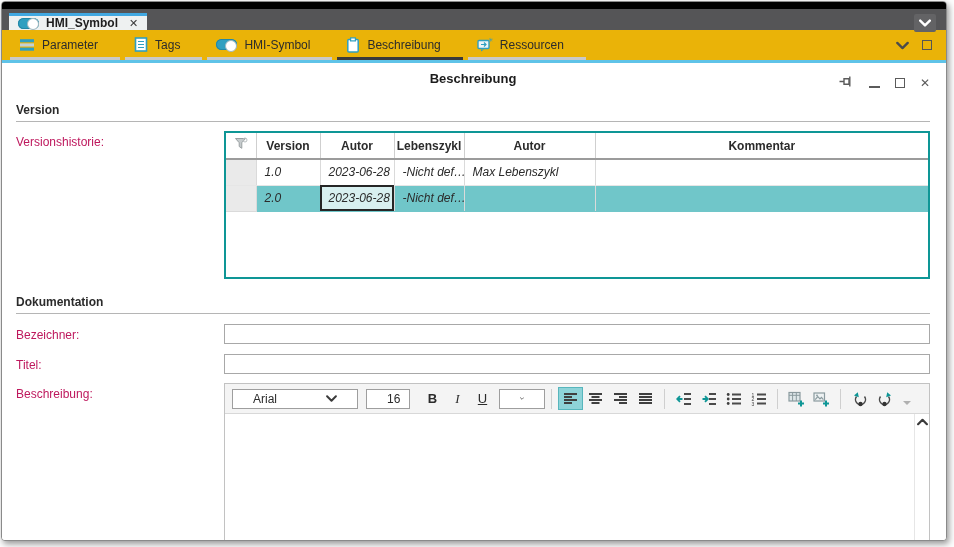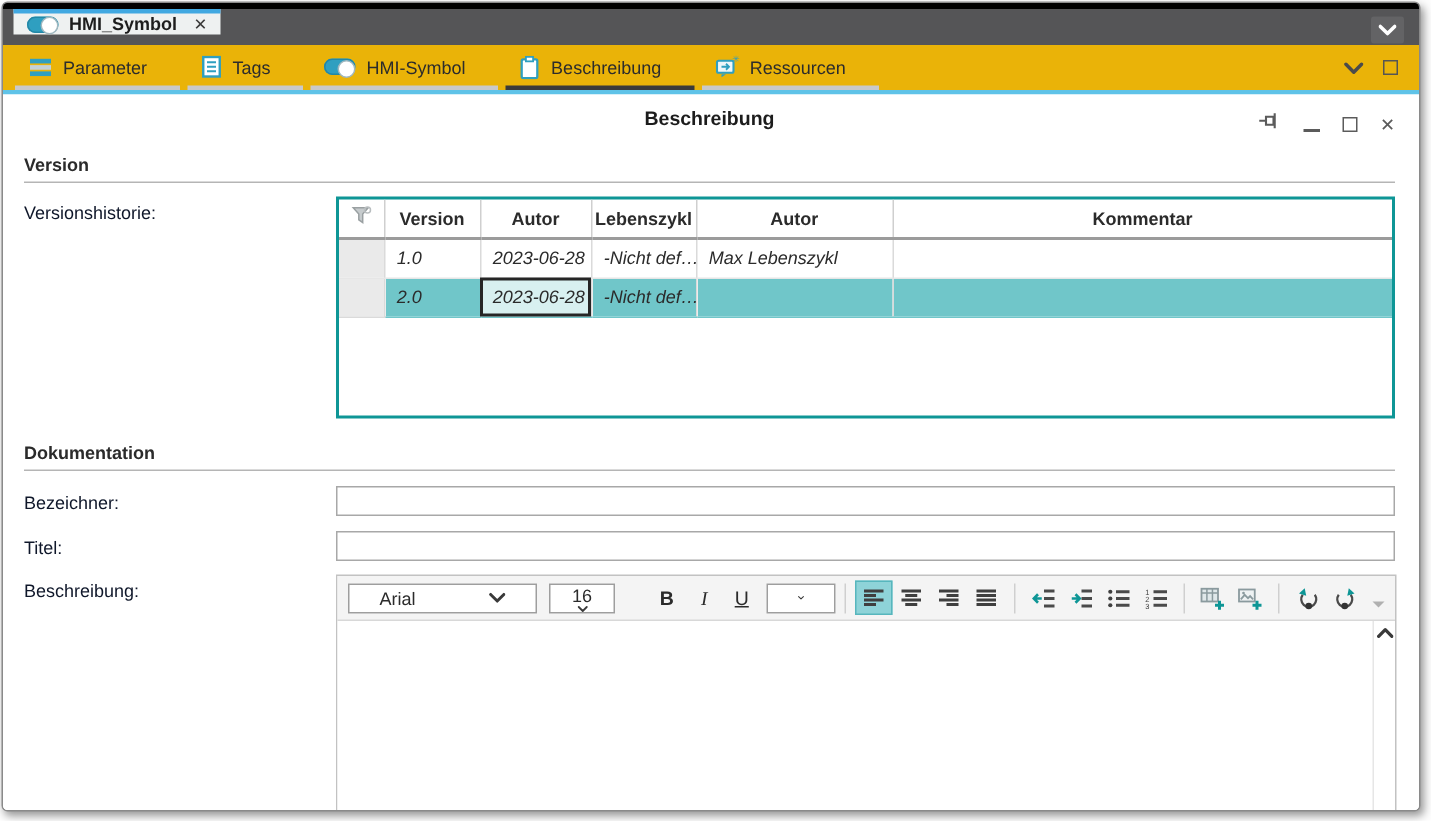--- a/index.html
+++ b/index.html
@@ -4,21 +4,21 @@
 <style>
   * { margin:0; padding:0; box-sizing:border-box; }
   html,body { width:954px; height:547px; background:#fdfdfd; font-family:"Liberation Sans",sans-serif; overflow:hidden; }
   .window {
     position:absolute; left:1px; top:1px; width:946px; height:540px;
     background:#fff; border:1px solid #8a8a8a; border-radius:4px;
     box-shadow:2px 3px 6px rgba(0,0,0,.40); overflow:hidden;
     display:flex; flex-direction:column;
   }
   
-  .titlebar { height:28px; background:#555557; border-top:4px solid #000000; display:flex; align-items:flex-start; position:relative; flex:none; }
+  .titlebar { height:28px; background:#555557; border-top:7px solid #000000; display:flex; align-items:flex-end; position:relative; flex:none; }
   .doc-tab { margin-left:7px; display:flex; align-items:center; gap:7px; padding:0 9px;
     background:#eef1f1; border-top:3px solid #41a8e1; }
   .doc-tab .tab-label { font-size:12px; font-weight:bold; color:#1d1d1d; }
   .doc-tab .tab-close { font-size:11px; color:#3a3a3a; margin-left:4px; cursor:default; }
   .pill { width:21px; height:11px; background:#2f9fc0; border-radius:6px; position:relative; box-shadow:inset 0 0 0 1px #2387a6; }
   .pill::after { content:""; position:absolute; right:0.5px; top:0.5px; width:10px; height:10px; background:#fff; border:1px solid #9fb7bf; border-radius:50%; }
   .titlebar-chevron { position:absolute; right:10px; top:5px; width:22px; height:18px; display:flex; align-items:center; justify-content:center; background:#636365; border-radius:2px; color:#fff; }
   
   .subtabbar { height:30px; background:#eab308; display:flex; align-items:stretch; padding:0 8px; flex:none; }
   .subtab { display:flex; align-items:center; gap:7px; padding:0 22px 0 9px; margin:2px 5px 0 0;
@@ -33,21 +33,21 @@
   .panel { flex:1; background:#fff; position:relative; padding:6px 16px 0 14px; overflow:hidden; }
   .panel-title { text-align:center; font-size:13px; font-weight:bold; color:#1c1c1c; height:20px; line-height:20px; }
   .panel-controls { position:absolute; top:11px; right:16px; display:flex; align-items:center; gap:15px; color:#5b5b5b; }
   .pc-min { width:11px; height:2px; background:#5b5b5b; margin-top:8px; }
   .pc-max { width:10px; height:10px; border:1.5px solid #5b5b5b; }
   .pc-close { font-size:12px; color:#5b5b5b; line-height:12px; }
   .section-heading { font-size:12px; font-weight:bold; color:#2b2b2b; padding-bottom:4px; border-bottom:1px solid #b5b5b5; }
   .heading-version { margin-top:14px; }
   .heading-dok { margin-top:16px; }
   .form-row { display:flex; align-items:flex-start; }
-  .form-label { width:208px; flex:none; font-size:12px; color:#0f172a; padding-top:4px; }
+  .form-label { width:208px; flex:none; font-size:12px; color:#be185d; padding-top:4px; }
   
   .vrow { margin-top:9px; }
   .vh-wrap { flex:1; height:148px; border:2px solid #0e9696; background:#fff; overflow:hidden; }
   table.vh { width:100%; border-collapse:collapse; table-layout:fixed; font-size:12px; color:#2b2b2b; }
   table.vh th { height:26px; font-weight:bold; text-align:center; background:#fff;
     border-bottom:2px solid #9b9b9b; border-right:1px solid #cfcfcf; overflow:hidden; white-space:nowrap; }
   table.vh td { height:26px; border-right:1px solid #dadada; border-bottom:1px solid #e6e6e6;
     overflow:hidden; white-space:nowrap; padding:0 8px;font-style:italic; }
   table.vh th:last-child, table.vh td:last-child { border-right:none; }
   td.ind, th.filter-cell { background:#eaeaea; border-right:1px solid #c9c9c9; padding:0; }
@@ -59,21 +59,21 @@
   td.placeholder { font-style:italic; color:#9b9b9b; }
   
   .field-row { margin-top:10px; }
   .field-row input { flex:1; height:20px; border:1px solid #a8a8a8; background:#fff; font-size:12px; padding:0 5px; font-family:"Liberation Sans",sans-serif; }
   
   .editor-row { margin-top:9px; }
   .editor { flex:1; height:158px; border:1px solid #c2c2c2; display:flex; flex-direction:column; background:#fff; }
   .toolbar { height:30px; flex:none; background:#f4f4f4; border-bottom:1px solid #d8d8d8; display:flex; align-items:center; padding:0 7px; }
   .dd { display:flex; align-items:center; justify-content:space-between; background:#fff; border:1px solid #9e9e9e; height:20px; font-size:12px; color:#2b2b2b; padding:0 20px; cursor:default; }
   .dd-font { width:126px; margin-right:8px; }
-  .dd-size { width:44px; margin-right:22px;flex-direction:column; }
+  .dd-size { width:44px; margin-right:10px; }
   .dd-color { width:46px; margin-left:4px; }
   .tbtn { width:25px; height:23px; display:flex; align-items:center; justify-content:center; border:1px solid transparent; cursor:default; }
   .tbtn.active { background:#8ed3d8; border-color:#57b6bd; }
   .tb-b { font-weight:bold; font-size:13px; color:#2b2b2b; }
   .tb-i { font-style:italic; font-size:13px; font-family:"Liberation Serif",serif; color:#2b2b2b; }
   .tb-u { text-decoration:underline; font-size:13px; color:#2b2b2b; }
   .sep { width:1px; height:20px; background:#cfcfcf; margin:0 6px; flex:none; }
   .more-tri { width:0; height:0; border-left:4px solid transparent; border-right:4px solid transparent; border-top:4px solid #b0b0b0; margin:8px 0 0 6px; }
   .editor-body { flex:1; position:relative; background:#fff; }
   .scroll-gutter { position:absolute; top:0; right:0; bottom:0; width:15px; border-left:1px solid #e6e6e6; }

